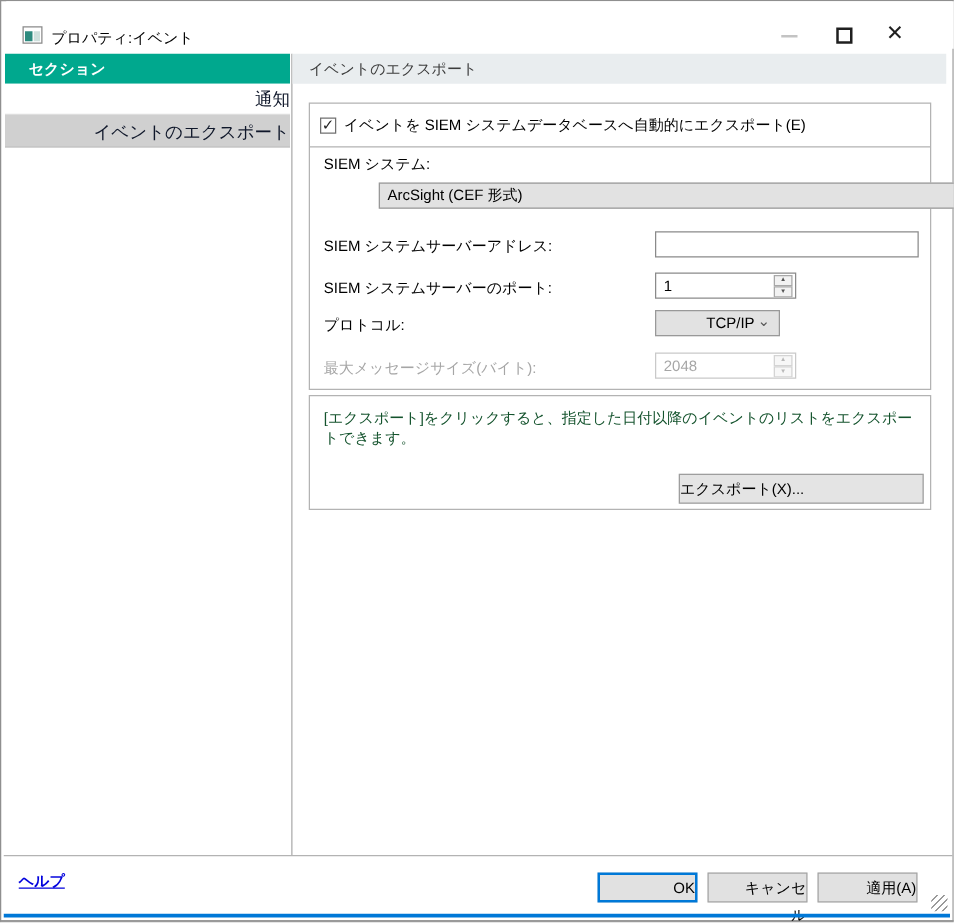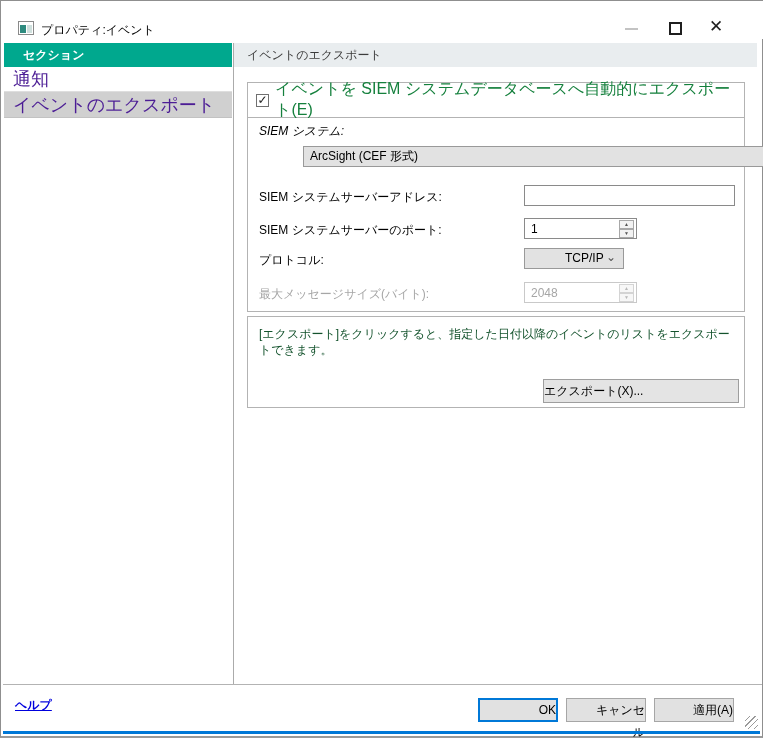--- a/index.html
+++ b/index.html
@@ -19,38 +19,38 @@
   .btn-min { position:absolute; left:617px; top:18px; width:20px; height:18px; cursor:default; }
   .btn-min .bar { position:absolute; left:3px; top:9px; width:13px; height:2px; background:#c3c3c3; }
   .btn-max { position:absolute; left:661px; top:19px; width:20px; height:18px; }
   .btn-max .sq { position:absolute; left:3px; top:2px; width:13px; height:13px; border:2px solid #1f1f1f; background:#fff; }
   .btn-close { position:absolute; left:700px; top:15px; width:22px; height:22px; font-size:17px; color:#1f1f1f; text-align:center; line-height:22px; }
 
   
   .side-header { position:absolute; left:3px; top:42px; width:228px; height:24px;
                  background:#00a88e; color:#fff; font-size:12px; font-weight:bold;
                  line-height:24px; padding-left:19px; }
-  .side-item { position:absolute; left:3px; width:228px; height:25px; font-size:18px;
-               line-height:25px; padding-left:9px; background:#fff; border-bottom:1px solid #dedede; color:#4c1d95; }
+  .side-item { position:absolute; left:3px; width:228px; height:25px; font-size:14px;
+               line-height:25px; padding-left:9px; background:#fff; border-bottom:1px solid #dedede; color:#0f172a;text-align:right; }
   .side-item.sel { background:#d0d0d0; border-bottom:1px solid #c2c2c2; height:26px; line-height:26px; }
   .v-sep { position:absolute; left:232px; top:42px; width:1px; height:641px; background:#ababab; }
 
   
   .main-header { position:absolute; left:233px; top:42px; width:523px; height:24px;
                  background:#e9edef; font-size:12px; line-height:24px; padding-left:13px; color:#3c3c3c; }
 
   .group { position:absolute; left:246px; width:498px; border:1px solid #b3b3b3; background:#fff; }
   .group1 { top:81px; height:230px; }
   .group2 { top:315px; height:92px; }
 
   .chk-row { position:absolute; left:0; top:0; width:100%; height:35px;
              border-bottom:1px solid #b3b3b3; display:flex; align-items:center; padding-left:8px; }
   .checkbox { width:13px; height:13px; border:1px solid #707070; background:#fff;
               font-size:12px; line-height:11px; text-align:center; color:#222; flex:0 0 auto; }
-  .chk-label { font-size:16px; margin-left:6px; color:#15803d; }
+  .chk-label { font-size:12px; margin-left:6px; color:#000000; }
 
   .f-label { position:absolute; left:11px; font-size:12px; color:#000; white-space:nowrap; }
   .f-label.disabled { color:#a6a6a6; }
 
   .combo { position:absolute; height:21px; background:#e2e2e2; border:1px solid #999;
            font-size:12px; line-height:19px; padding-left:6px; color:#000; }
   .combo .chev { position:absolute; right:7px; top:0px; font-size:12px; color:#555; line-height:17px; }
 
   .txt-input { position:absolute; height:21px; border:1px solid #8a8a8a; background:#fff;
                font-size:12px; padding:0 4px; font-family:"Liberation Sans",sans-serif; outline:none; }
@@ -110,21 +110,21 @@
   <div class="v-sep"></div>
 
   <div class="main-header">イベントのエクスポート</div>
 
   <div class="group group1">
     <div class="chk-row">
       <div class="checkbox">✓</div>
       <div class="chk-label">イベントを SIEM システムデータベースへ自動的にエクスポート(E)</div>
     </div>
 
-    <div class="f-label" style="top:40px;font-style:italic;">SIEM システム:</div>
+    <div class="f-label" style="top:40px;">SIEM システム:</div>
     <div class="combo" style="left:11px; top:63px; width:476px;margin-left:44px;">
       <span>ArcSight (CEF 形式)</span>
       <span class="chev">⌄</span>
     </div>
 
     <div class="f-label" style="top:106px;">SIEM システムサーバーアドレス:</div>
     <input class="txt-input" style="left: 276px; top: 102px; width: 211px;" value="">
 
     <div class="f-label" style="top:139px;">SIEM システムサーバーのポート:</div>
     <div class="spinbox" style="left:276px; top:135px;">

